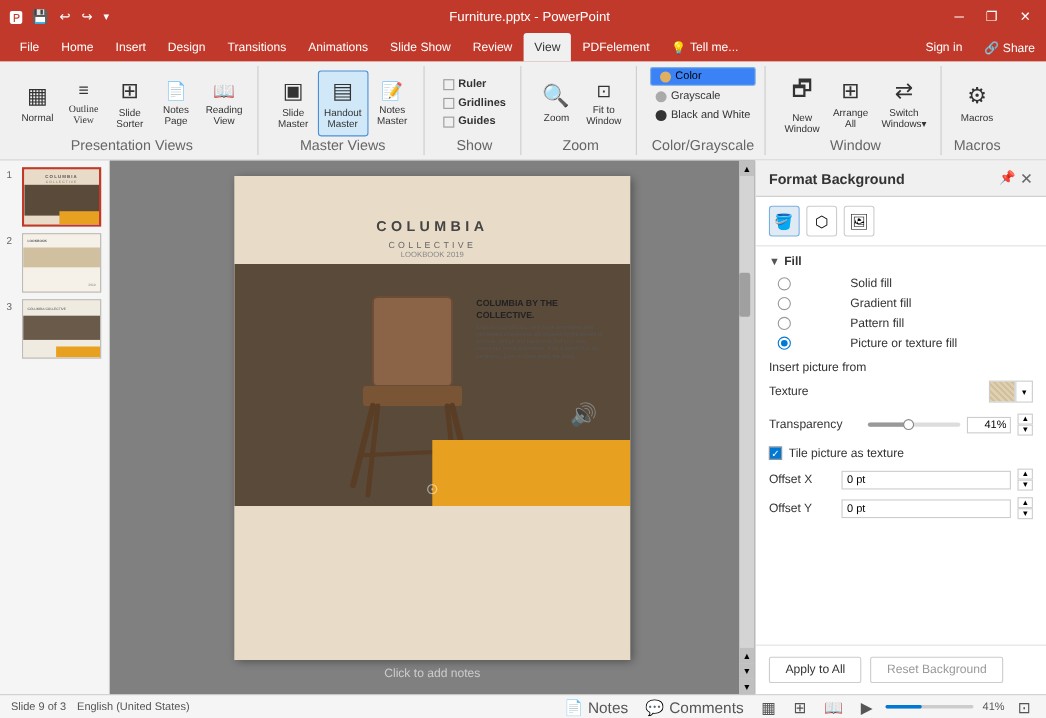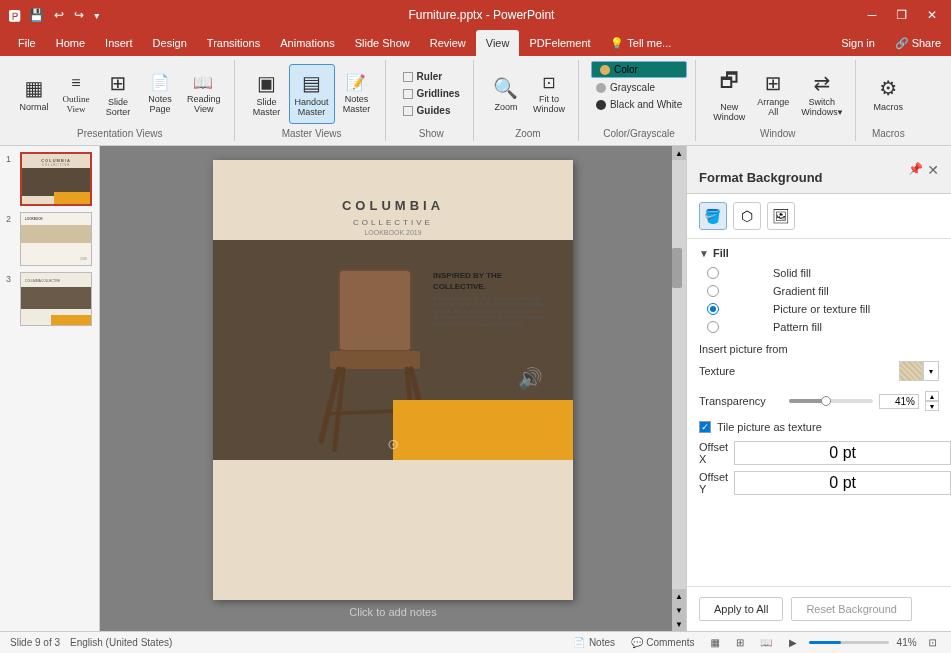--- a/index.html
+++ b/index.html
@@ -54,21 +54,21 @@
       flex-direction: column;
       align-items: center;
       border-right: 1px solid #ccc;
       padding: 0 8px;
       position: relative;
     }
     .ribbon-group:last-child { border-right: none; }
     .ribbon-group-label {
       position: absolute;
       bottom: 2px;
-      font-size: 10px;
+      font-size: 13px;
       color: #666;
       white-space: nowrap;
     }
     .ribbon-items {
       display: flex;
       align-items: center;
       flex: 1;
       gap: 2px;
       margin-bottom: 14px;
     }
@@ -223,21 +223,21 @@
       overflow: hidden;
     }
     .panel-header {
       background: #f0f0f0;
       padding: 8px 12px;
       display: flex;
       align-items: center;
       justify-content: space-between;
       border-bottom: 1px solid #ccc;
     }
-    .panel-title { font-size: 13px; font-weight: bold; color: #333; margin-top: 16px; }
+    .panel-title { font-size: 13px; font-weight: bold; color: #333; }
     .panel-close { cursor: pointer; color: #666; font-size: 14px; }
     .panel-icons {
       display: flex;
       gap: 6px;
       padding: 8px 12px;
       border-bottom: 1px solid #e0e0e0;
     }
     .panel-icon-btn {
       width: 28px; height: 28px;
       border: 1px solid #ccc;
@@ -290,21 +290,21 @@
     .slider-fill { height: 100%; background: #999; border-radius: 2px; width: 41%; }
     .slider-thumb { width: 10px; height: 10px; border-radius: 50%; background: white; border: 1px solid #888; position: absolute; top: -3px; left: 38%; cursor: pointer; }
     .percent-input { width: 40px; border: 1px solid #ccc; padding: 1px 3px; text-align: right; font-size: 10px; }
     .spin-btns { display: flex; flex-direction: column; }
     .spin-btn { width: 14px; height: 10px; border: 1px solid #ccc; background: white; display: flex; align-items: center; justify-content: center; font-size: 7px; cursor: pointer; }
     .tile-row { display: flex; align-items: center; gap: 6px; margin-bottom: 8px; }
     .tile-checkbox { width: 12px; height: 12px; border: 1px solid #999; background: #0078d4; display: flex; align-items: center; justify-content: center; }
     .tile-label { font-size: 11px; color: #333; }
     .offset-row { display: flex; align-items: center; gap: 6px; margin-bottom: 6px; }
     .offset-label { font-size: 11px; color: #333; width: 60px; }
-    .offset-input { flex: 1; border: 1px solid #ccc; padding: 2px 4px; font-size: 16px; text-align: center; }
+    .offset-input { flex: 1; border: 1px solid #ccc; padding: 2px 4px; font-size: 10px; text-align: left; }
     .offset-spin { display: flex; flex-direction: column; }
     .offset-spin-btn { width: 14px; height: 10px; border: 1px solid #ccc; background: white; display: flex; align-items: center; justify-content: center; font-size: 7px; cursor: pointer; }
 
     
     .panel-footer {
       border-top: 1px solid #e0e0e0;
       padding: 10px 12px;
       display: flex;
       gap: 8px;
       justify-content: flex-start;
@@ -335,31 +335,31 @@
       border-top: 1px solid #ccc;
       display: flex;
       align-items: center;
       justify-content: space-between;
       padding: 0 10px;
       font-size: 10px;
       color: #555;
     }
     .status-left { display: flex; align-items: center; gap: 10px; }
     .status-right { display: flex; align-items: center; gap: 8px; }
-    .status-btn { cursor: pointer; padding: 1px 4px; font-size: 10px; }
+    .status-btn { cursor: pointer; padding: 1px 4px; font-size: 14px; }
     .zoom-slider { width: 80px; height: 3px; background: #ccc; border-radius: 2px; position: relative; }
     .zoom-fill { height: 100%; background: #0078d4; width: 41%; border-radius: 2px; }
 
     
     .qa-icon { font-size: 12px; cursor: pointer; padding: 2px; }
 
     
     .color-grayscale-items { display: flex; flex-direction: column; gap: 2px; margin-bottom: 14px; }
     .color-btn-active {
-      background: #0f766e;
+      background: #3b82f6;
       border: 1px solid #7aafe0;
       padding: 2px 8px;
       border-radius: 2px;
       display: flex;
       align-items: center;
       gap: 4px;
       font-size: 10px;
       cursor: pointer;
     }
     .color-circle { width: 10px; height: 10px; border-radius: 50%; }
@@ -604,21 +604,21 @@
 
               <line x1="60" y1="120" x2="40" y2="200" stroke="#5a3d25" stroke-width="6" stroke-linecap="round"></line>
               <line x1="140" y1="120" x2="160" y2="200" stroke="#5a3d25" stroke-width="6" stroke-linecap="round"></line>
               <line x1="65" y1="120" x2="55" y2="210" stroke="#5a3d25" stroke-width="5" stroke-linecap="round"></line>
               <line x1="135" y1="120" x2="145" y2="210" stroke="#5a3d25" stroke-width="5" stroke-linecap="round"></line>
 
               <line x1="45" y1="170" x2="155" y2="165" stroke="#5a3d25" stroke-width="4"></line>
             </svg>
 
             <div class="slide-text-block">
-              <h3>INSPIRED BY THE COLLECTIVE.</h3>
+              <h3>COLUMBIA BY THE COLLECTIVE.</h3>
               <p>Explore Scandinavia, west bank astonishes and reinvented uniqueness.
 
 Be inspired by the details of achieve, design and passion to find your own connected home arguments.
 
 Now a green look on perfection. Dare to know make the living.</p>
             </div>
 
             <div class="orange-bar"></div>
 
             <div class="sound-icon">🔊</div>
@@ -663,26 +663,26 @@
       <div class="radio-group">
         <div class="radio-item">
           <div class="radio-circle"></div>
           <span class="radio-label">Solid fill</span>
         </div>
         <div class="radio-item">
           <div class="radio-circle"></div>
           <span class="radio-label">Gradient fill</span>
         </div>
         <div class="radio-item">
+          <div class="radio-circle"></div>
+          <span class="radio-label">Pattern fill</span>
+        </div>
+        <div class="radio-item">
           <div class="radio-circle selected"></div>
           <span class="radio-label">Picture or texture fill</span>
-        </div>
-        <div class="radio-item">
-          <div class="radio-circle"></div>
-          <span class="radio-label">Pattern fill</span>
         </div>
       </div>
 
 
       <div class="section-label">Insert picture from</div>
 
       <div class="texture-row">
         <span class="texture-label">Texture</span>
         <div style="display:flex;align-items:center;gap:0;">
           <div class="texture-preview"></div>

